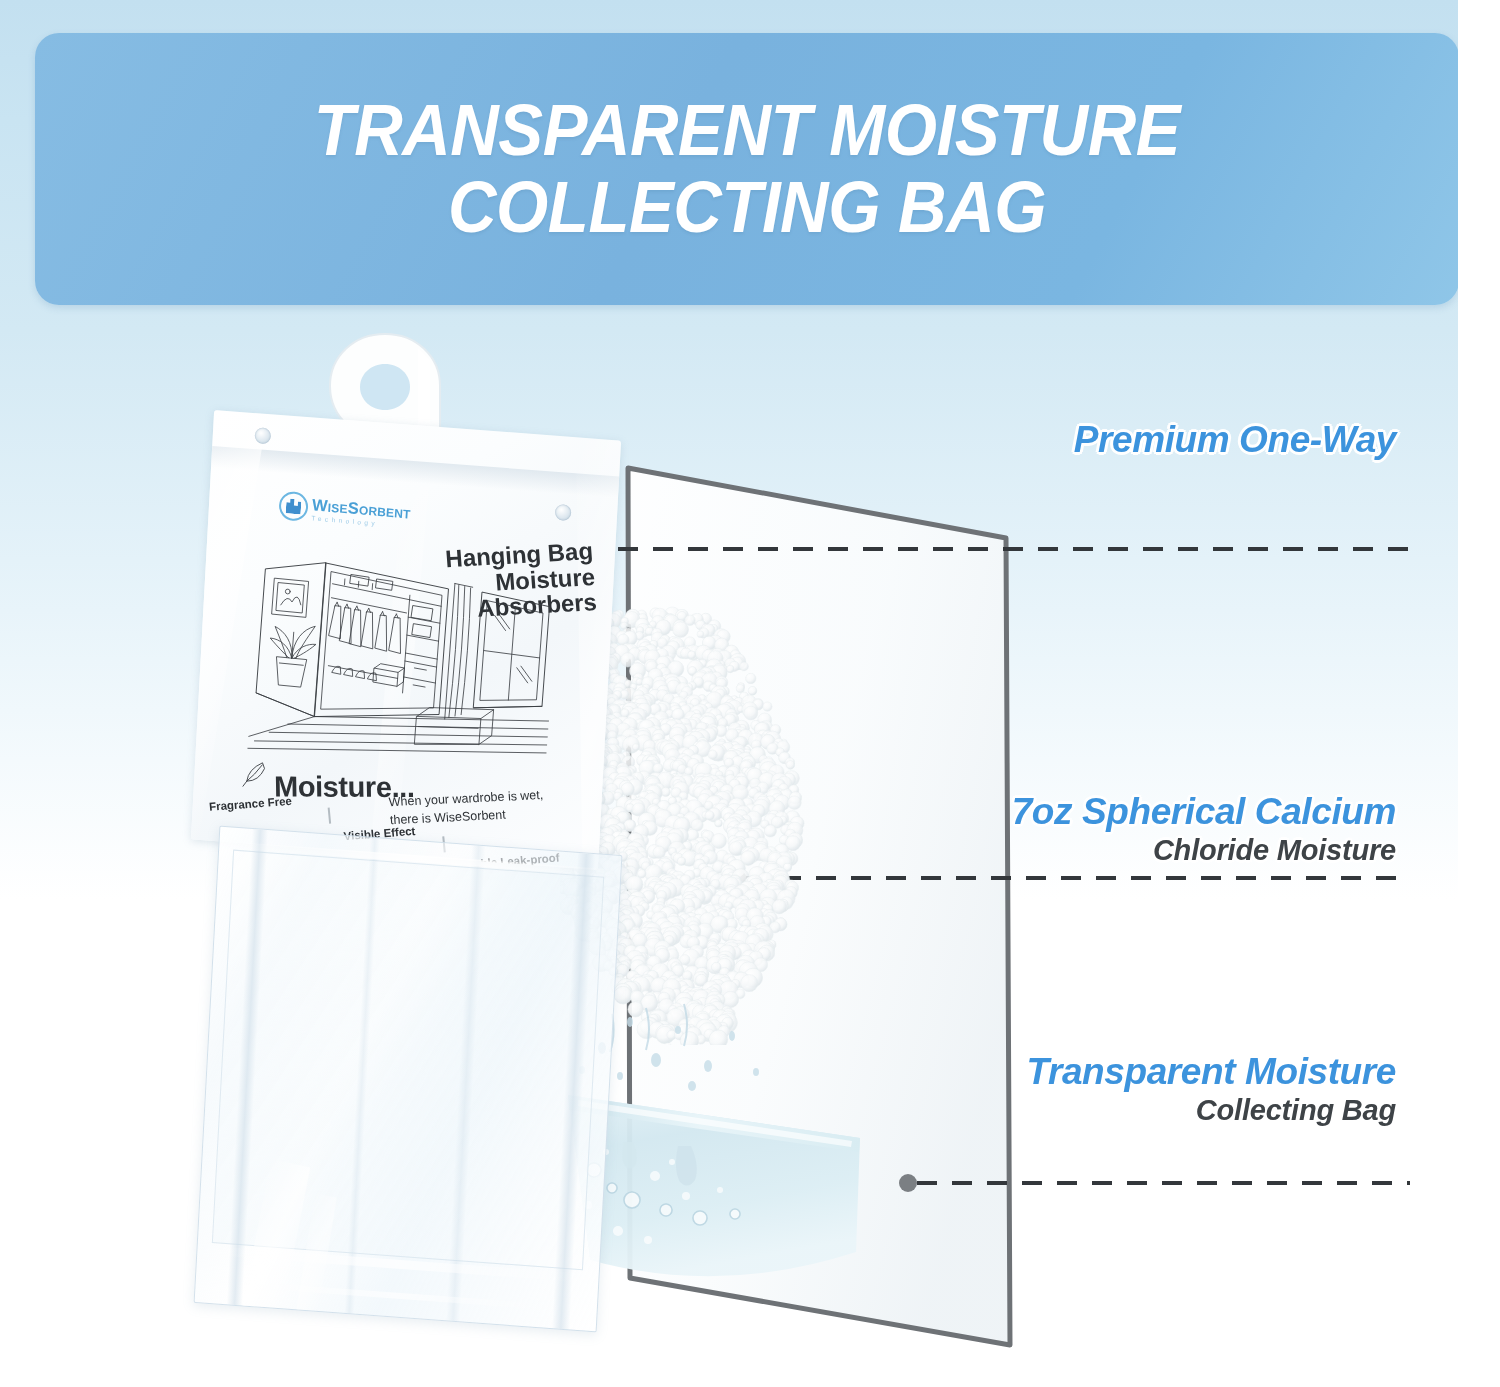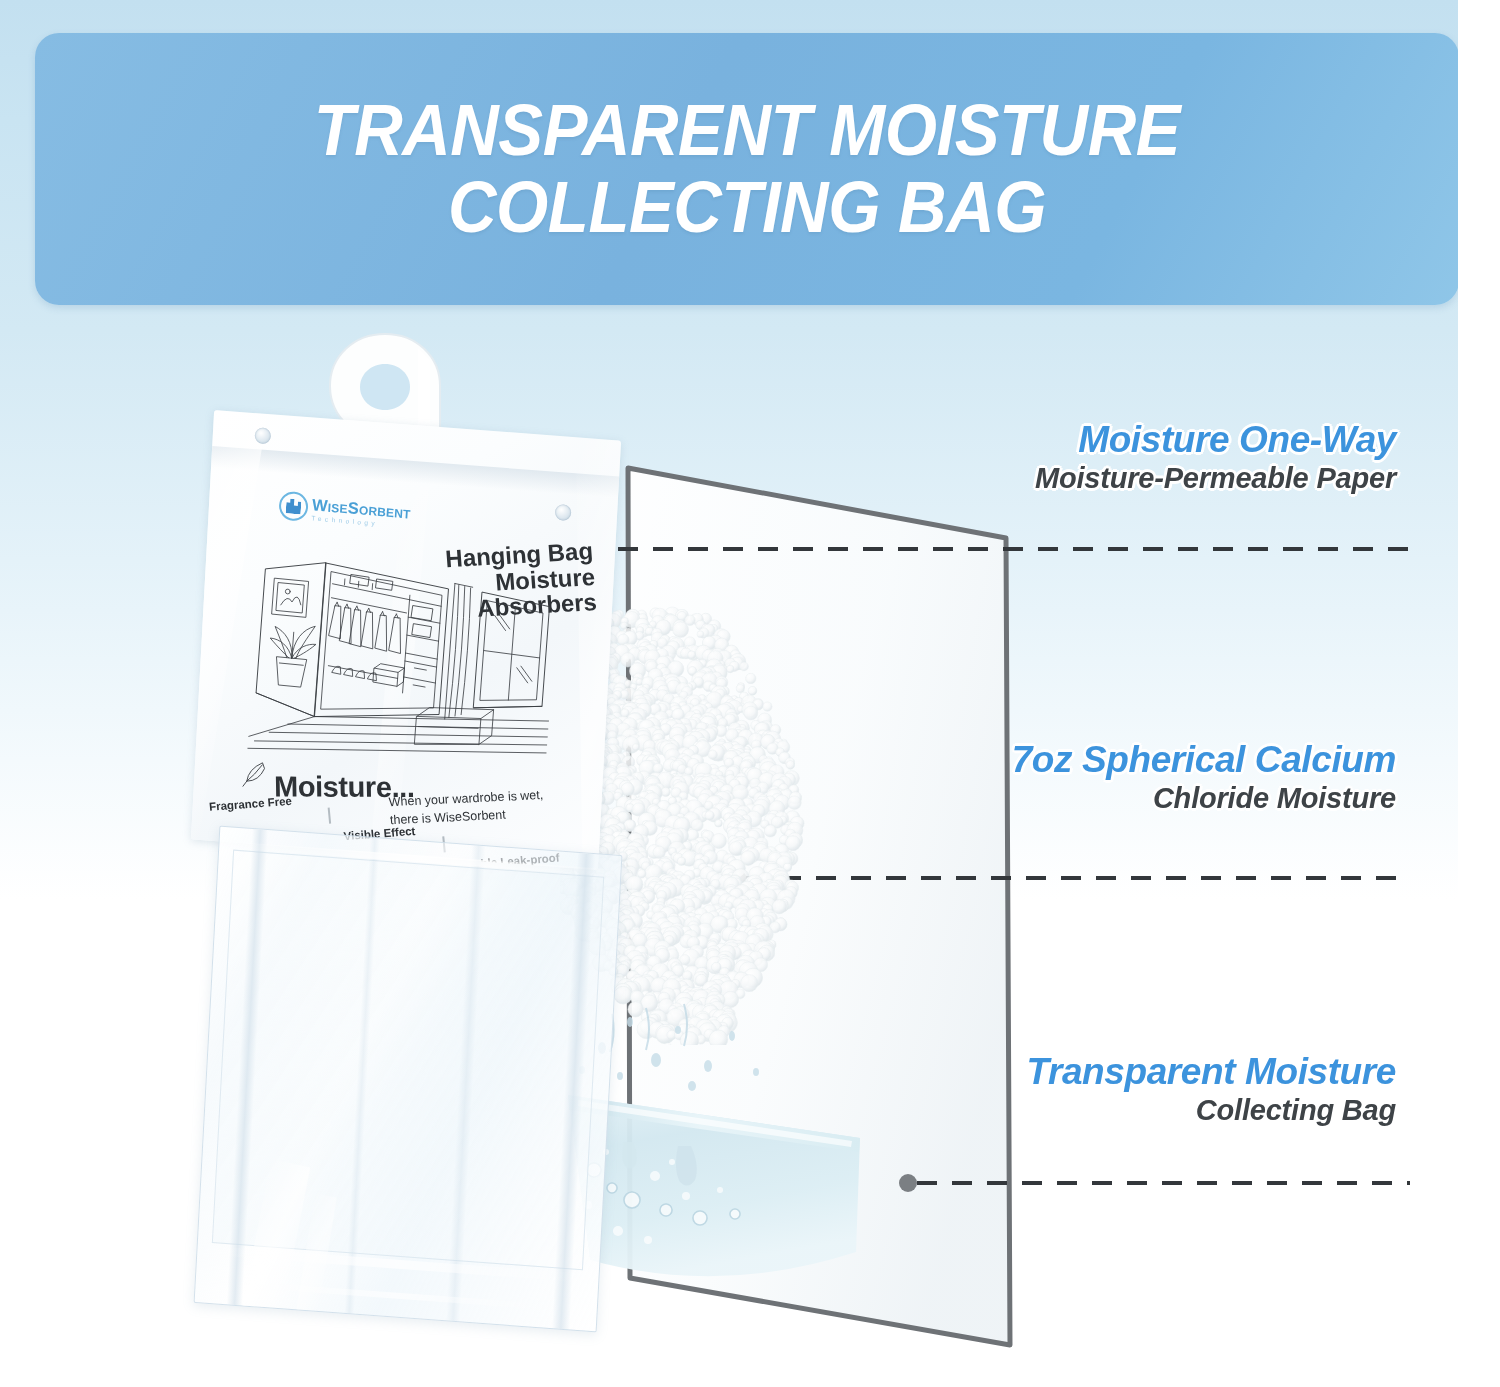--- a/index.html
+++ b/index.html
@@ -284,21 +284,21 @@
     line-height: 1.15;
     letter-spacing: -0.2px;
     margin-top: 2px;
     text-shadow:
       -2px -2px 0 #fff,  2px -2px 0 #fff,
       -2px  2px 0 #fff,  2px  2px 0 #fff,
       -3px  0   0 #fff,  3px  0   0 #fff,
        0   -3px 0 #fff,  0    3px 0 #fff;
   }
   #callout-0 { right: 62px; top: 420px; }
-  #callout-1 { right: 62px; top: 740px; }
+  #callout-1 { right: 62px; top: 792px; }
   #callout-2 { right: 62px; top: 1052px; }
 </style>
 </head>
 <body>
 
 <div id="stage">
 
   <div id="header-banner">
     <div class="banner-line">TRANSPARENT MOISTURE</div>
     <div class="banner-line">COLLECTING BAG</div>
@@ -2182,22 +2182,21 @@
       <div class="crease-v" style="right:26px; top:0;  width:18px; height:478px;"></div>
       <div class="crease" style="left:0; top:14px; width:404px; height:7px;"></div>
       <div class="crease" style="left:20px; bottom:48px; width:360px; height:9px; opacity:0.8;"></div>
       <div class="crease" style="left:40px; bottom:18px; width:320px; height:6px; opacity:0.7;"></div>
       <div class="sheen" style="left:58px; top:330px; width:40px; height:150px; transform:rotate(8deg); opacity:0.8;"></div>
       <div class="sheen" style="left:108px; top:360px; width:22px; height:120px; transform:rotate(6deg); opacity:0.6;"></div>
     </div>
   </div>
 
   <div class="callout" id="callout-0">
-    <div class="callout-main">Moisture One-Way</div>
-    <div class="callout-sub">Moisture-Permeable Paper</div>
+    <div class="callout-main">Premium One-Way</div>
   </div>
 
   <div class="callout" id="callout-1">
     <div class="callout-main">7oz Spherical Calcium</div>
     <div class="callout-sub">Chloride Moisture</div>
   </div>
 
   <div class="callout" id="callout-2">
     <div class="callout-main">Transparent Moisture</div>
     <div class="callout-sub">Collecting Bag</div>

